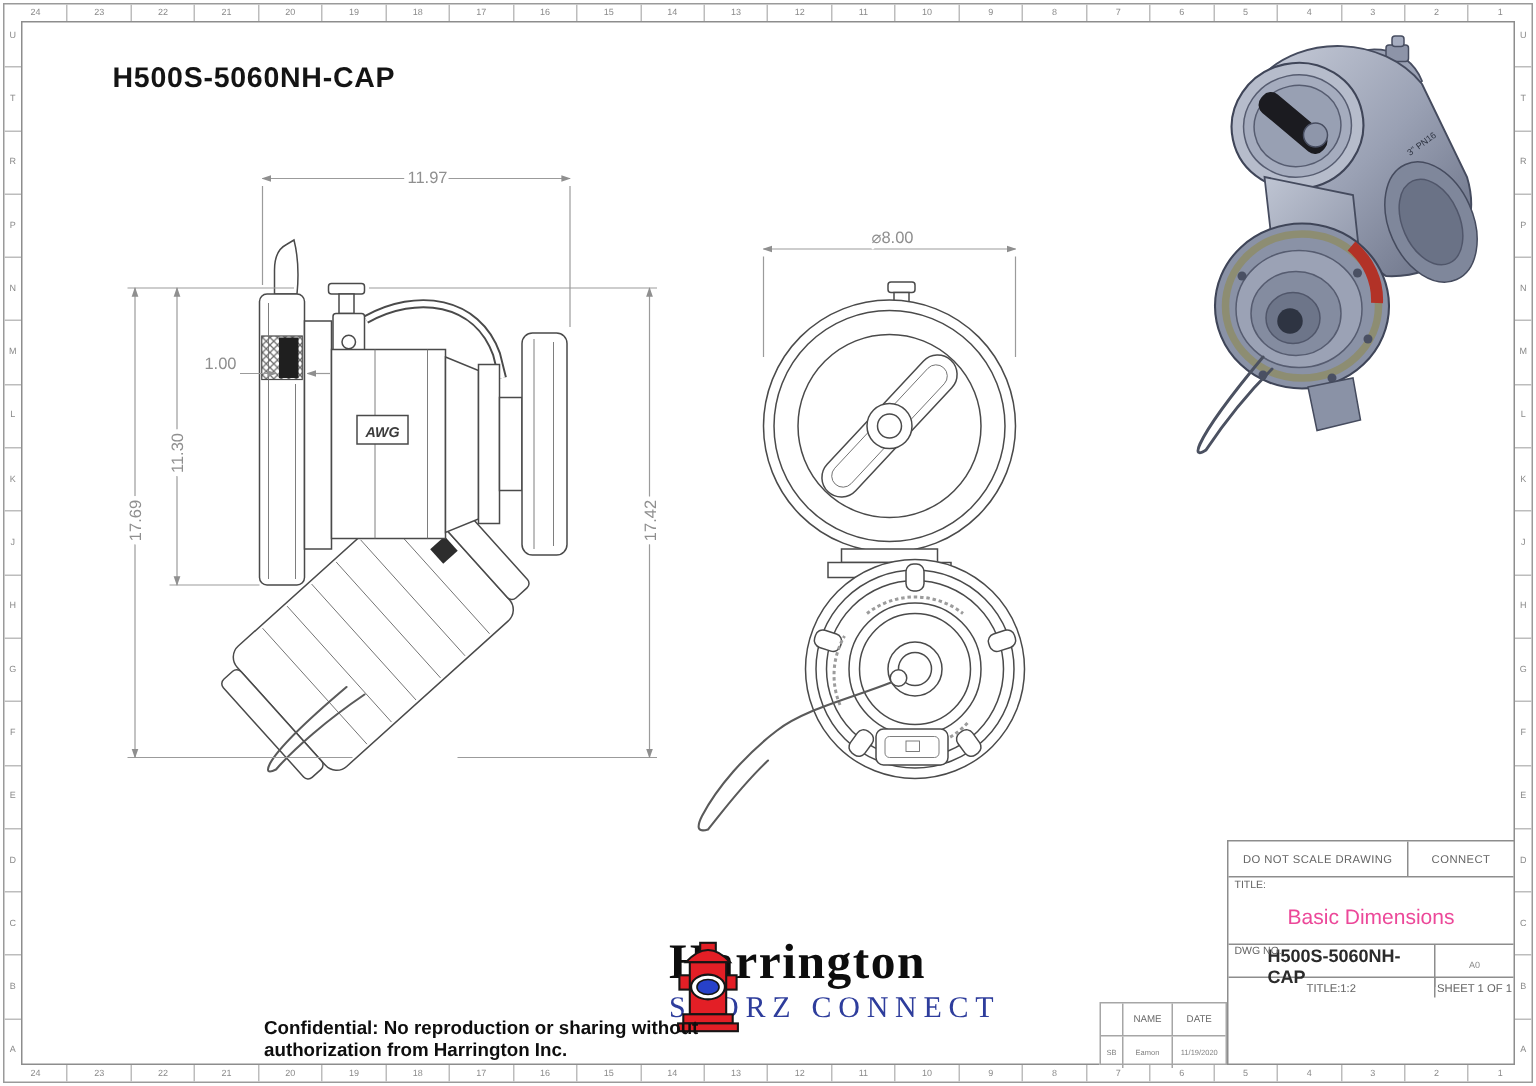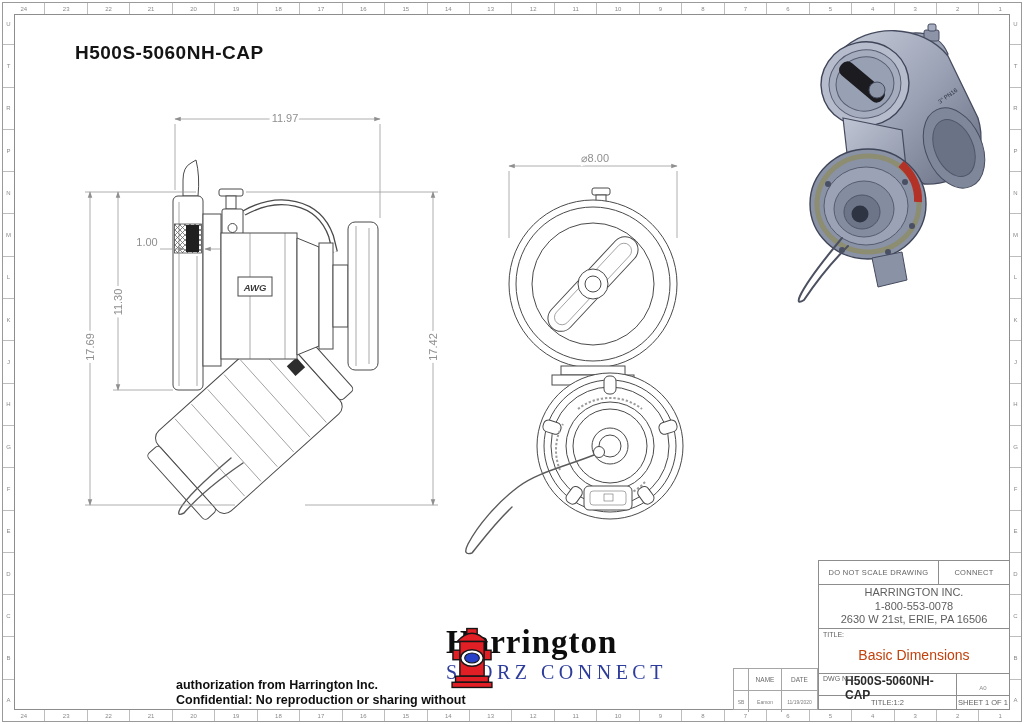--- a/index.html
+++ b/index.html
@@ -36,21 +36,21 @@
   .tblock{position:absolute;left:818px;top:560px;width:192px;height:150px;
           border:1px solid #8d8d8d;box-sizing:border-box;color:#636363;background:#fff}
   .tblock *{box-sizing:border-box}
   .tb-r1{height:24px;display:grid;grid-template-columns:120px 1fr;border-bottom:1px solid #8d8d8d}
   .tb-r1 div{display:flex;align-items:center;justify-content:center;font-size:7.5px;letter-spacing:.3px}
   .tb-r1 div:first-child{border-right:1px solid #8d8d8d}
   .tb-r2{height:44px;display:flex;flex-direction:column;align-items:center;justify-content:center;
          border-bottom:1px solid #8d8d8d;font-size:11px;line-height:1.25;color:#5e5e5e}
   .tb-r3{height:45px;position:relative;border-bottom:1px solid #8d8d8d}
   .tb-r3 .lab{position:absolute;top:2px;left:4px;font-size:7px}
-  .tb-r3 .val{position:absolute;left:0;right:0;top:18px;text-align:center;font-size:14px;color:#c2410c}
+  .tb-r3 .val{position:absolute;left:0;right:0;top:18px;text-align:center;font-size:14px;color:#ec4899}
   .tb-r4{height:22px;display:grid;grid-template-columns:1fr 52px;border-bottom:1px solid #8d8d8d}
   .tb-r4 .dcell{position:relative;display:flex;align-items:center;justify-content:center;
                 border-right:1px solid #8d8d8d}
   .tb-r4 .dcell .lab{position:absolute;top:1px;left:4px;font-size:7px}
   .tb-r4 .dcell .val{font-size:12px;font-weight:bold;color:#2b2b2b;margin-left:26px}
   .tb-r4 .scell{display:flex;align-items:center;justify-content:center;font-size:6px;color:#8a8a8a}
   .tb-r5{height:13px;display:grid;grid-template-columns:1fr 52px;font-size:7.5px}
   .tb-r5 div{display:flex;align-items:center;justify-content:center}
   .tb-r5 div:first-child{border-right:1px solid #8d8d8d}
 
@@ -380,46 +380,41 @@
     <ellipse cx="30" cy="35" rx="13" ry="9.5" fill="#ffffff" stroke="#151515" stroke-width="1.6"></ellipse>
     <ellipse cx="30" cy="35" rx="8.5" ry="5.8" fill="#2741c9" stroke="#151515" stroke-width="1.2"></ellipse>
   </svg>
   <div class="logo-text">
     <span class="logo-word">Harrington</span>
     <span class="logo-tag">STORZ CONNECT</span>
   </div>
 </div>
 
 <div class="confidential">
+  <div>Confidential: No reproduction or sharing without</div>
   <div>authorization from Harrington Inc.</div>
-  <div>Confidential: No reproduction or sharing without</div>
 </div>
 
 <div class="appr">
   <div class="row">
     <div></div>
     <div>NAME</div>
     <div>DATE</div>
   </div>
   <div class="row data">
     <div>SB</div>
     <div>Eamon</div>
     <div>11/19/2020</div>
   </div>
 </div>
 
 <div class="tblock">
   <div class="tb-r1">
     <div>DO NOT SCALE DRAWING</div>
     <div>CONNECT</div>
-  </div>
-  <div class="tb-r2">
-    <div>HARRINGTON INC.</div>
-    <div>1-800-553-0078</div>
-    <div>2630 W 21st, ERIE, PA 16506</div>
   </div>
   <div class="tb-r3">
     <div class="lab">TITLE:</div>
     <div class="val">Basic Dimensions</div>
   </div>
   <div class="tb-r4">
     <div class="dcell">
       <span class="lab">DWG NO.</span>
       <span class="val">H500S-5060NH-CAP</span>
     </div>

